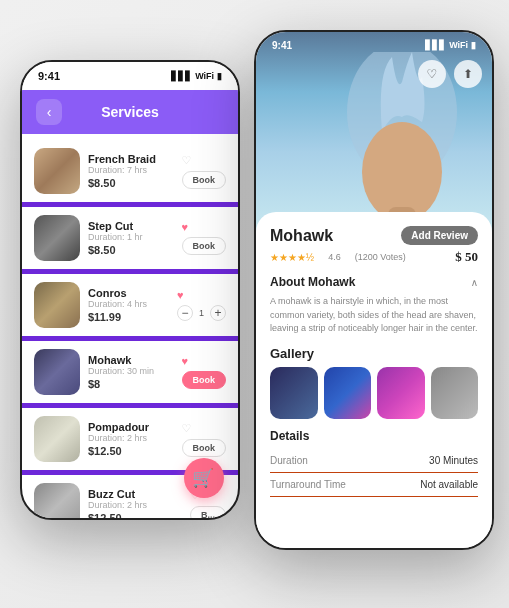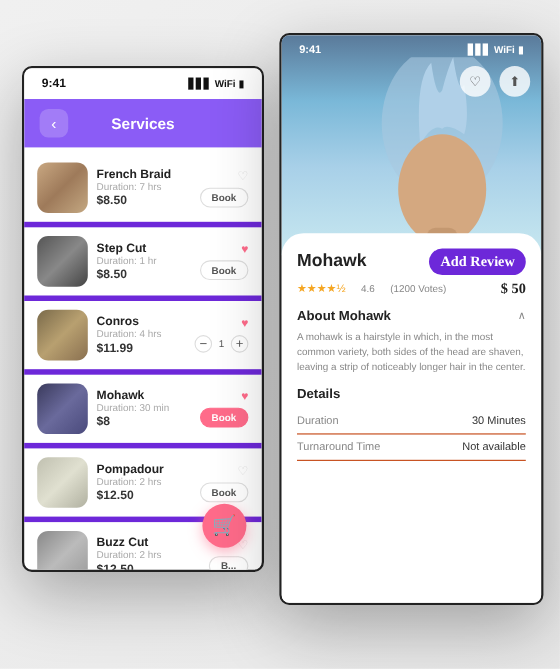--- a/index.html
+++ b/index.html
@@ -11,21 +11,21 @@
       align-items: center;
       justify-content: center;
       font-family: -apple-system, BlinkMacSystemFont, 'Segoe UI', sans-serif;
       overflow: hidden;
       position: relative;
     }
 
     
     .phone {
       position: absolute;
-      border-radius: 9px;
+      border-radius: 32px;
       background: #fff;
       box-shadow: 0 20px 60px rgba(0,0,0,0.3);
       overflow: hidden;
     }
 
     
     .phone-left {
       width: 220px;
       height: 460px;
       left: 20px;
@@ -110,21 +110,20 @@
     .service-img.buzzcut { background: linear-gradient(135deg, #888 0%, #bbb 50%, #999 100%); }
 
     .service-info { flex: 1; }
     .service-name { font-size: 11px; font-weight: 600; color: #222; }
     .service-duration { font-size: 9px; color: #aaa; }
     .service-price { font-size: 11px; font-weight: 600; color: #333; margin-top: 2px; }
 
     .service-actions {
       display: flex;
       flex-direction: column;
-      align-items: flex-end;
       gap: 4px;
     }
     .heart-icon { font-size: 11px; color: #e0e0e0; }
     .heart-icon.active { color: #ff6b8a; }
 
     .book-btn {
       background: #fff;
       border: 1px solid #ddd;
       border-radius: 14px;
       padding: 3px 10px;
@@ -258,28 +257,27 @@
       align-items: center;
       justify-content: space-between;
       margin-bottom: 4px;
     }
     .detail-name {
       font-size: 16px;
       font-weight: 700;
       color: #222;
     }
     .add-review-btn {
-      background: #6d28d9;
+      background: #737373;
       color: #fff;
       border-radius: 14px;
       padding: 4px 10px;
-      font-size: 13px;
+      font-size: 10px;
       font-weight: 600;
       cursor: pointer;
-      font-family: Liberation Serif, serif;
     }
 
     .rating-row {
       display: flex;
       align-items: center;
       justify-content: space-between;
       margin-bottom: 10px;
     }
     .stars { color: #f5a623; font-size: 10px; }
     .rating-text { font-size: 9px; color: #888; margin-left: 14px; }
@@ -486,20 +484,31 @@
       </div>
       <span class="price-tag">$ 50</span>
     </div>
 
     <div class="section-header">
       <span class="section-title">About Mohawk</span>
       <span class="collapse-icon">∧</span>
     </div>
     <p class="description">A mohawk is a hairstyle in which, in the most common variety, both sides of the head are shaven, leaving a strip of noticeably longer hair in the center.</p>
 
+    <div class="gallery-section">
+      <div class="section-header">
+        <span class="section-title">Gallery</span>
+      </div>
+      <div class="gallery-row">
+        <div class="gallery-thumb thumb1"></div>
+        <div class="gallery-thumb thumb2"></div>
+        <div class="gallery-thumb thumb3"></div>
+        <div class="gallery-thumb thumb4"></div>
+      </div>
+    </div>
 
     <div class="details-section">
       <div class="section-title">Details</div>
       <div class="detail-row">
         <span class="detail-label">Duration</span>
         <span class="detail-value">30 Minutes</span>
       </div>
       <div class="detail-row">
         <span class="detail-label">Turnaround Time</span>
         <span class="detail-value">Not available</span>

